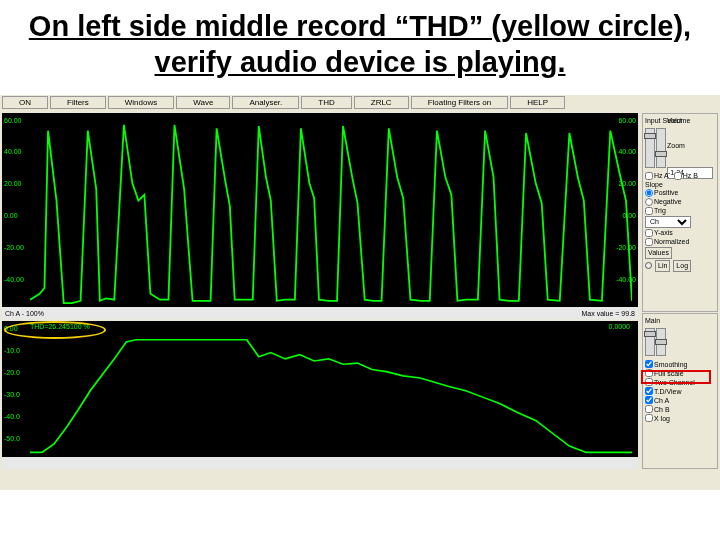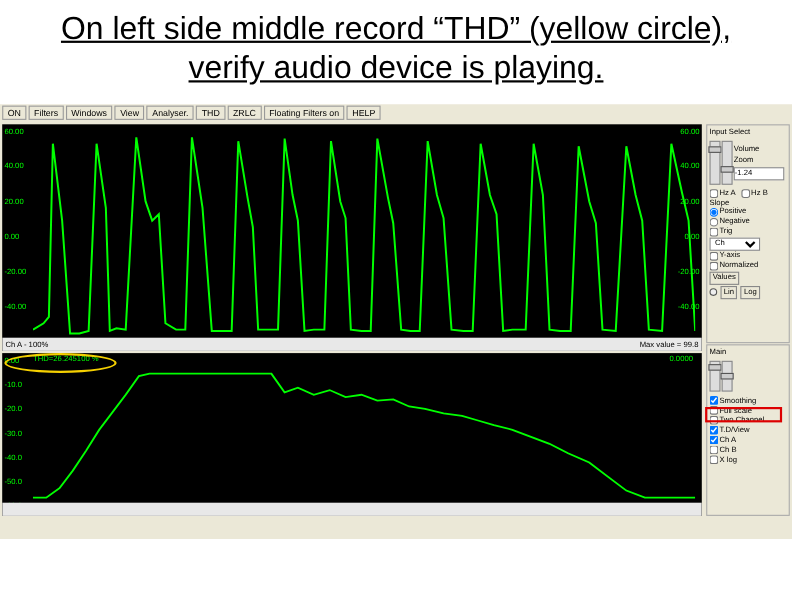--- a/index.html
+++ b/index.html
@@ -9,21 +9,21 @@
     background: #fff;
     font-family: Arial, sans-serif;
     overflow: hidden;
   }
   .instruction {
     text-align: center;
     font-size: 29px;
     padding: 8px 20px 14px;
     line-height: 1.25;
     text-decoration: underline;
-    font-weight: 400;
+    font-weight: 700;
   }
   .app {
     position: relative;
     width: 720px;
     height: 395px;
     background: #ebe8d7;
   }
   .titlebar {
     height: 18px;
     background: linear-gradient(#2a6ad4, #1a4aa8);
@@ -46,21 +46,21 @@
     display: flex;
     gap: 2px;
     padding: 1px 2px;
     font-size: 8px;
     align-items: center;
   }
   .toolbar button {
     font-size: 8px;
     background: #ebe8d7;
     border: 1px solid #999;
-    padding: 0 4px;
+    padding: 0 16px;
     height: 13px;
     cursor: pointer;
   }
   .main {
     display: flex;
     height: 360px;
   }
   .charts {
     flex: 1;
     display: flex;
@@ -223,21 +223,21 @@
 
 <div class="instruction">On left side middle record “THD” (yellow circle), verify audio device is playing.</div>
 
 <div class="app">
 
 
   <div class="toolbar">
     <button>ON</button>
     <button>Filters</button>
     <button>Windows</button>
-    <button>View</button>
+    <button>Wave</button>
     <button>Analyser.</button>
     <button>THD</button>
     <button>ZRLC</button>
     <button>Floating Filters on</button>
     <button>HELP</button>
   </div>
 
   <div class="main">
 
     <div class="charts">
@@ -295,21 +295,21 @@
 
       <div class="panel-box" style="flex:1.3">
         <div class="row">Input Select</div>
         <div class="row slider-box">
           <div class="slider">
               <div class="thumb" style="top:4px"></div>
             </div>
           <div class="slider">
               <div class="thumb" style="top:22px"></div>
             </div>
-          <div style="display:flex;flex-direction:column;gap:3px">
+          <div style="display:flex;flex-direction:column;gap:18px">
             <span>Volume</span>
             <span>Zoom</span>
             <input class="mini" value="-1.24" style="">
           </div>
         </div>
         <div class="row">
             <input type="checkbox" style="">
             <span>Hz A</span>
           <input type="checkbox" style="margin-left: 4px;">
             <span>Hz B</span>

